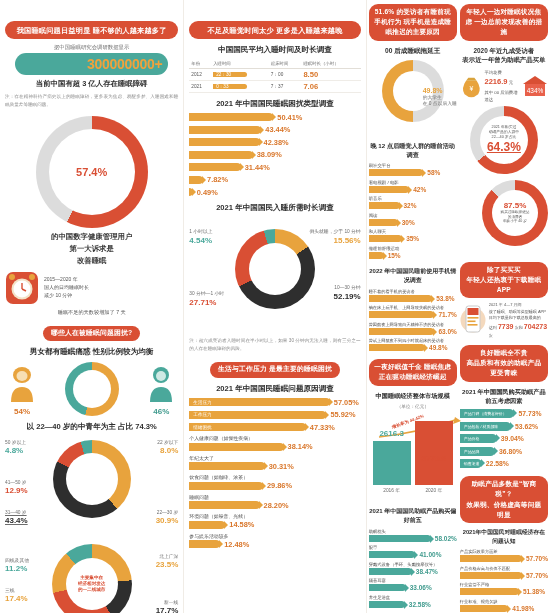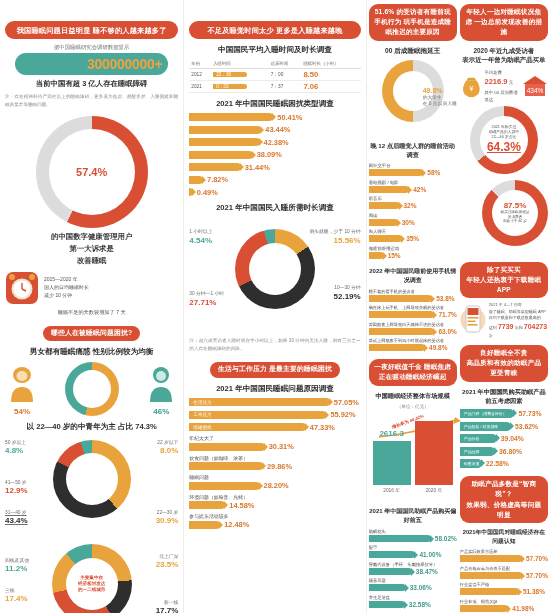--- a/index.html
+++ b/index.html
@@ -393,20 +393,27 @@
       </div>
       <div class="barrow inside">
         <div class="barline">
             <span class="bar" style="width:68%;color:#e8a33d;">
               <span class="inlab">情绪困扰</span>
             </span>
           <span class="barval">47.33%</span>
           </div>
       </div>
       <div class="barrow">
+        <div class="barlabel">个人健康问题（如慢性疾病）</div>
+        <div class="barline">
+            <span class="bar" style="width:55%;color:#e8a33d;"></span>
+          <span class="barval">38.14%</span>
+          </div>
+      </div>
+      <div class="barrow">
         <div class="barlabel">年纪太大了</div>
         <div class="barline">
             <span class="bar" style="width:44%;color:#e8a33d;"></span>
           <span class="barval">30.31%</span>
           </div>
       </div>
       <div class="barrow">
         <div class="barlabel">饮食问题（如咖啡、浓茶）</div>
         <div class="barline">
             <span class="bar" style="width:43%;color:#e8a33d;"></span>

